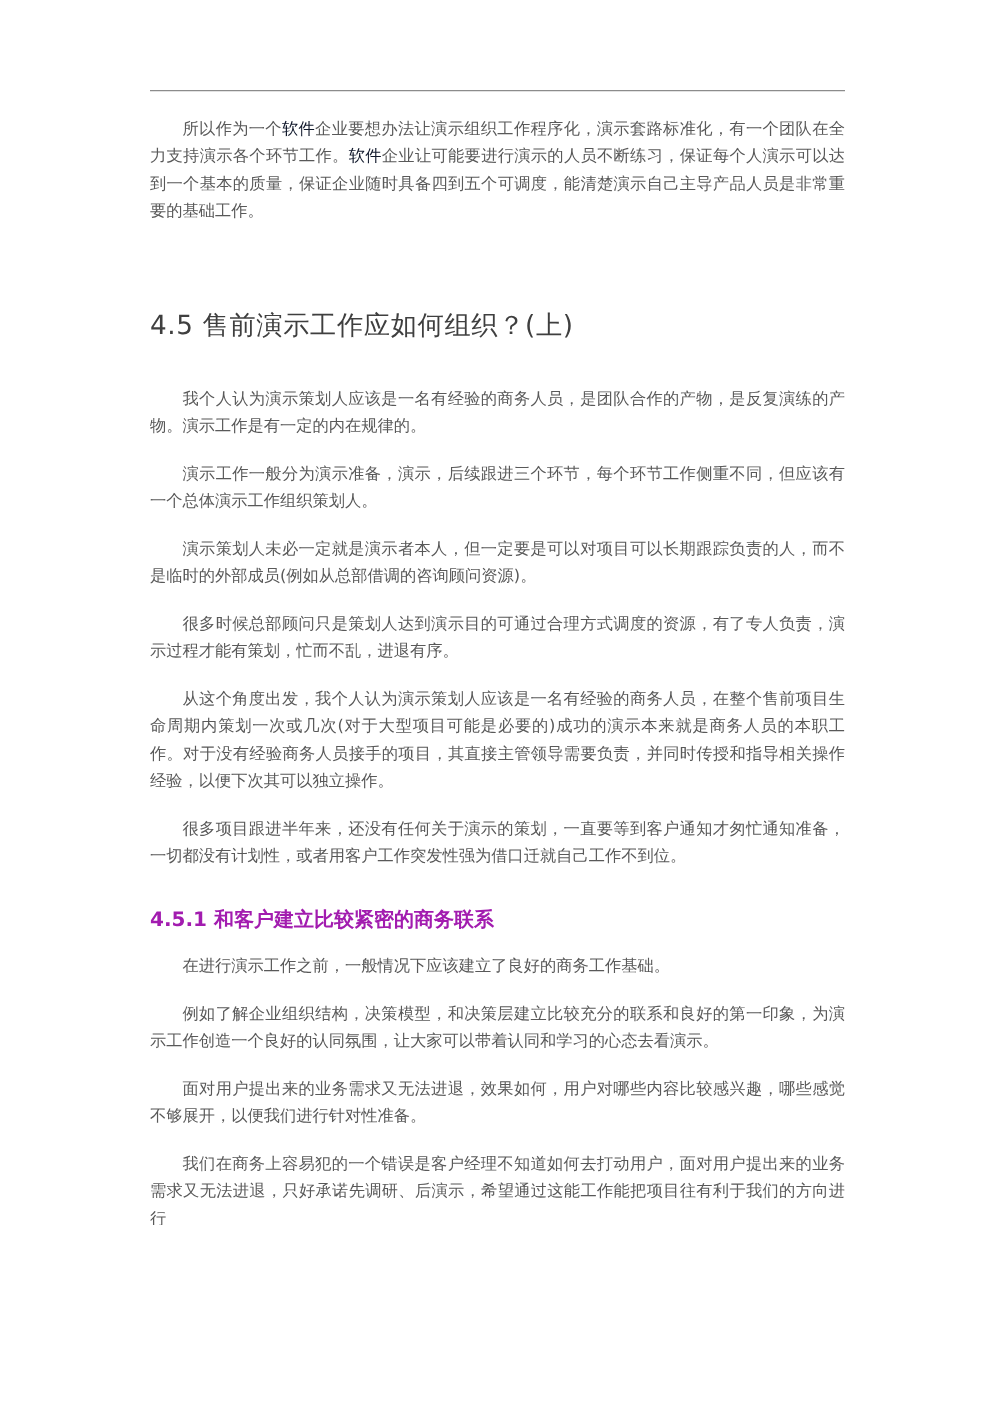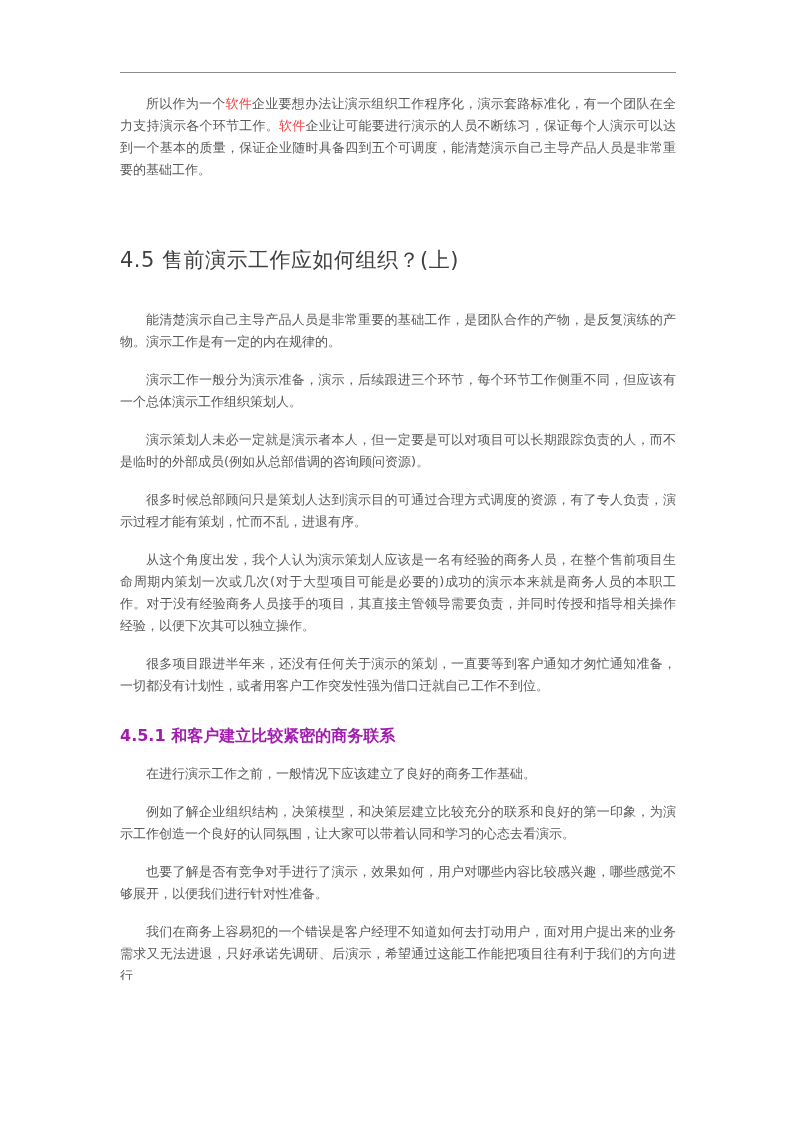--- a/index.html
+++ b/index.html
@@ -38,21 +38,21 @@
     line-height: 22px;
     color: #595959;
     text-align: justify;
     text-indent: 2em;
     margin: 16px 0;
   }
   p.intro {
     margin-top: 20px;
   }
   a.inline-link {
-    color: #ef4444;
+    color: #0f172a;
     text-decoration: none;
     cursor: pointer;
   }
   h1.section-heading {
     font-size: 21px;
     line-height: 30px;
     font-weight: normal;
     color: #3f3f3f;
     margin: 64px 0 34px 0;
     letter-spacing: 0.5px;
@@ -72,29 +72,29 @@
   <div class="content-clip">
 
     <hr class="top-rule">
 
     <div class="content">
 
       <p class="body-text intro"><span>所以作为一个</span><a class="inline-link">软件</a><span>企业要想办法让演示组织工作程序化，演示套路标准化，有一个团队在全力支持演示各个环节工作。</span><a class="inline-link">软件</a><span>企业让可能要进行演示的人员不断练习，保证每个人演示可以达到一个基本的质量，保证企业随时具备四到五个可调度，能清楚演示自己主导产品人员是非常重要的基础工作。</span></p>
 
       <h1 class="section-heading">4.5  售前演示工作应如何组织？(上)</h1>
 
-      <p class="body-text">能清楚演示自己主导产品人员是非常重要的基础工作，是团队合作的产物，是反复演练的产物。演示工作是有一定的内在规律的。</p>
+      <p class="body-text">我个人认为演示策划人应该是一名有经验的商务人员，是团队合作的产物，是反复演练的产物。演示工作是有一定的内在规律的。</p>
       <p class="body-text">演示工作一般分为演示准备，演示，后续跟进三个环节，每个环节工作侧重不同，但应该有一个总体演示工作组织策划人。</p>
       <p class="body-text">演示策划人未必一定就是演示者本人，但一定要是可以对项目可以长期跟踪负责的人，而不是临时的外部成员(例如从总部借调的咨询顾问资源)。</p>
       <p class="body-text">很多时候总部顾问只是策划人达到演示目的可通过合理方式调度的资源，有了专人负责，演示过程才能有策划，忙而不乱，进退有序。</p>
       <p class="body-text">从这个角度出发，我个人认为演示策划人应该是一名有经验的商务人员，在整个售前项目生命周期内策划一次或几次(对于大型项目可能是必要的)成功的演示本来就是商务人员的本职工作。对于没有经验商务人员接手的项目，其直接主管领导需要负责，并同时传授和指导相关操作经验，以便下次其可以独立操作。</p>
       <p class="body-text">很多项目跟进半年来，还没有任何关于演示的策划，一直要等到客户通知才匆忙通知准备，一切都没有计划性，或者用客户工作突发性强为借口迁就自己工作不到位。</p>
 
       <h2 class="subsection-heading">4.5.1 和客户建立比较紧密的商务联系</h2>
 
       <p class="body-text">在进行演示工作之前，一般情况下应该建立了良好的商务工作基础。</p>
       <p class="body-text">例如了解企业组织结构，决策模型，和决策层建立比较充分的联系和良好的第一印象，为演示工作创造一个良好的认同氛围，让大家可以带着认同和学习的心态去看演示。</p>
-      <p class="body-text">也要了解是否有竞争对手进行了演示，效果如何，用户对哪些内容比较感兴趣，哪些感觉不够展开，以便我们进行针对性准备。</p>
+      <p class="body-text">面对用户提出来的业务需求又无法进退，效果如何，用户对哪些内容比较感兴趣，哪些感觉不够展开，以便我们进行针对性准备。</p>
       <p class="body-text">我们在商务上容易犯的一个错误是客户经理不知道如何去打动用户，面对用户提出来的业务需求又无法进退，只好承诺先调研、后演示，希望通过这能工作能把项目往有利于我们的方向进行</p>
 
     </div>
   </div>
 </div>
 
 </body></html>

